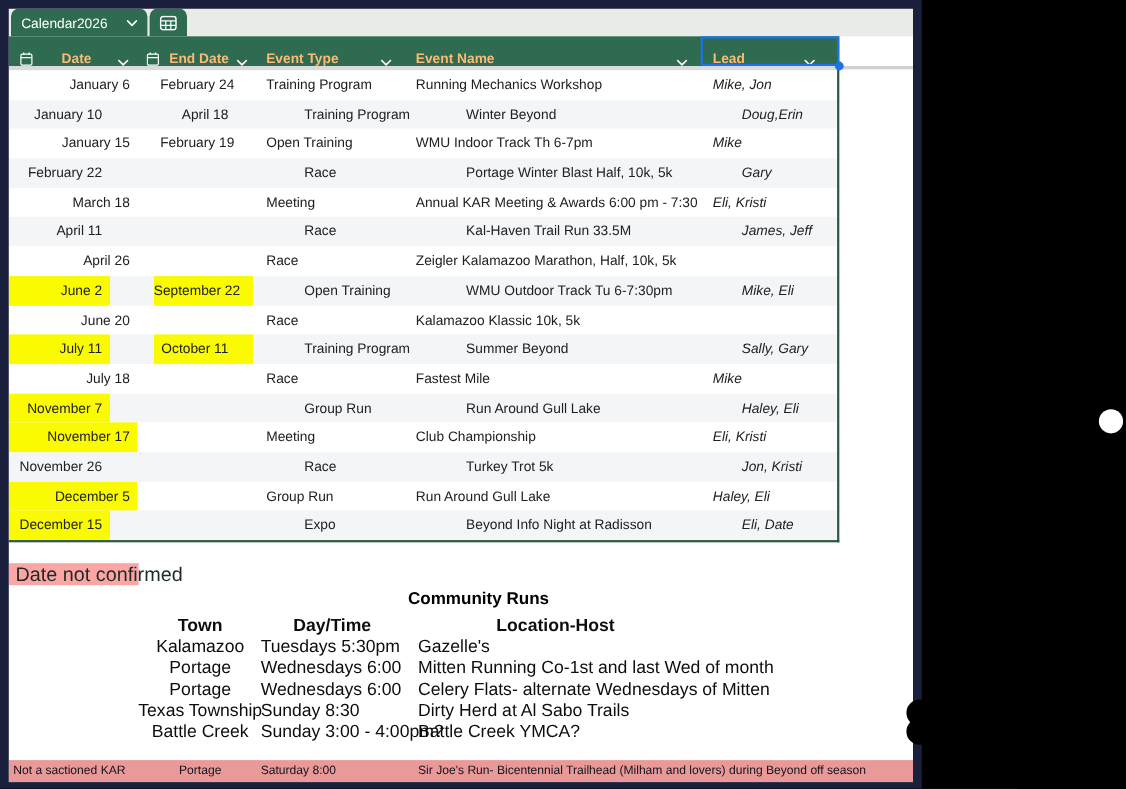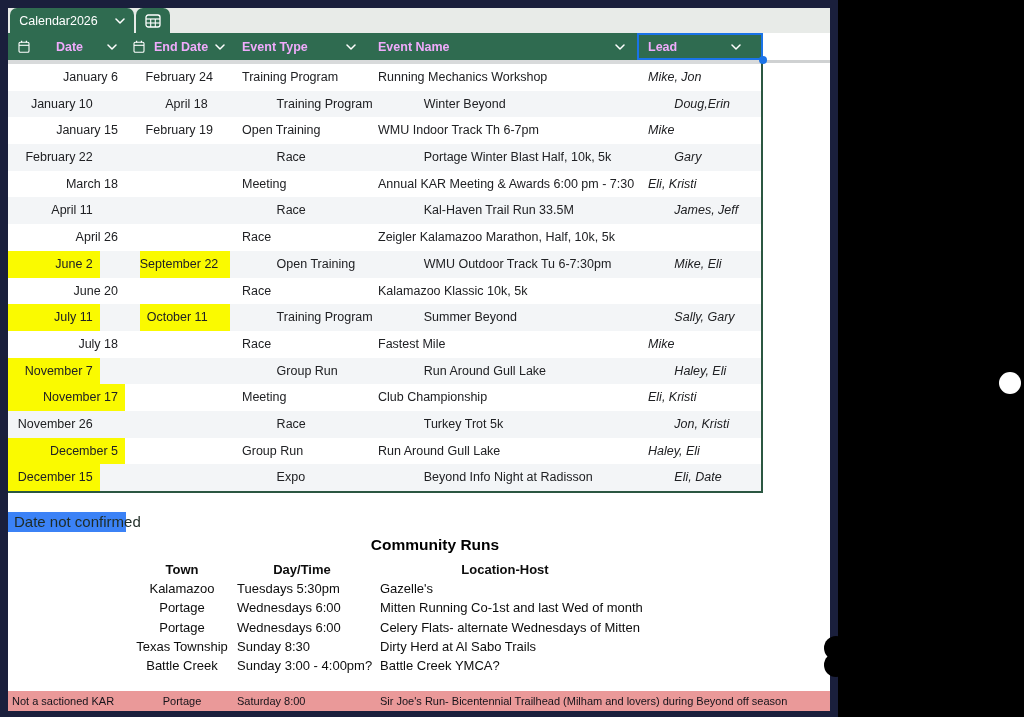--- a/index.html
+++ b/index.html
@@ -10,21 +10,21 @@
 
   
   .tabbar{position:absolute;left:0;top:0;width:822px;height:25px;background:#E8EBE8;}
   .tab{position:absolute;top:0;height:25px;background:#2F6B50;border-radius:7px 7px 0 0;
        display:flex;align-items:center;justify-content:center;color:#fff;}
   .tab-main{left:2px;width:124px;gap:17px;font-size:12.5px;font-weight:500;}
   .tab-ico{left:128px;width:34px;}
 
   
   .thead{position:absolute;left:0;top:25px;width:755px;height:27px;background:#2F6B50;display:flex;}
-  .hcell{display:flex;align-items:center;box-sizing:border-box;color:#f0abfc;font-size:12.5px;font-weight:600;}
+  .hcell{display:flex;align-items:flex-end;box-sizing:border-box;color:#fdba74;font-size:12.5px;font-weight:600;}
   .hc-date{width:117px;padding:0 8px 0 10px;}
   .hc-end{width:110px;padding:0 10px 0 8px;}
   .hc-type{width:133px;padding:0 12px 0 7px;}
   .hc-name{width:269px;padding:0 12px 0 10px;}
   .hc-lead{width:116px;padding:0 12px 0 11px;}
   .hlabel{white-space:nowrap;}
   .hc-date .hlabel,.hc-end .hlabel{flex:1;text-align:center;}
   .hc-type .hlabel,.hc-name .hlabel,.hc-lead .hlabel{flex:1;text-align:left;}
   .cal-ic{flex:0 0 auto;margin-right:2px;display:flex;}
   .chev{flex:0 0 auto;display:flex;}
@@ -44,25 +44,25 @@
   .c-date{width:117px;text-align:right;padding-right:7px;}
   .c-end{width:110px;text-align:right;padding-right:22px;}
   .c-type{width:133px;padding-left:7px;}
   .c-name{width:269px;padding-left:10px;}
   .c-lead{width:126px;padding-left:11px;font-style:italic;}
   .cell.yellow{background:#FAFA00;}
   .table-bottom{position:absolute;left:0;top:483px;width:755px;height:2px;background:#2B5741;}
   .table-right{position:absolute;left:753px;top:52px;width:2px;height:433px;background:#2B5741;}
 
   
-  .footnote{position:absolute;left:0;top:504px;width:118px;height:20px;background:#3b82f6;
-            font-size:15px;line-height:20px;padding-left:6px;box-sizing:border-box;color:#1E2B25;white-space:nowrap;}
+  .footnote{position:absolute;left:0;top:504px;width:118px;height:20px;background:#fca5a5;
+            font-size:18px;line-height:20px;padding-left:6px;box-sizing:border-box;color:#1E2B25;white-space:nowrap;}
   .community-title{position:absolute;left:327px;top:528px;width:200px;text-align:center;
                    font-size:15.5px;font-weight:700;color:#000;}
-  .ccol{position:absolute;top:552px;font-size:13px;color:#0d0d0d;}
+  .ccol{position:absolute;top:552px;font-size:16px;color:#0d0d0d;}
   .ccol div{height:19.2px;line-height:19.2px;white-space:nowrap;}
   .ccol .hd{font-weight:700;}
   .ccol-town{left:104px;width:140px;text-align:center;}
   .ccol-time{left:229px;width:130px;text-align:left;}
   .ccol-time .hd{text-align:center;}
   .ccol-host{left:372px;width:340px;text-align:left;}
   .ccol-host .hd{width:250px;text-align:center;}
 
   
   .pink-row{position:absolute;left:0;top:683px;width:822px;height:26px;background:#EA9999;

